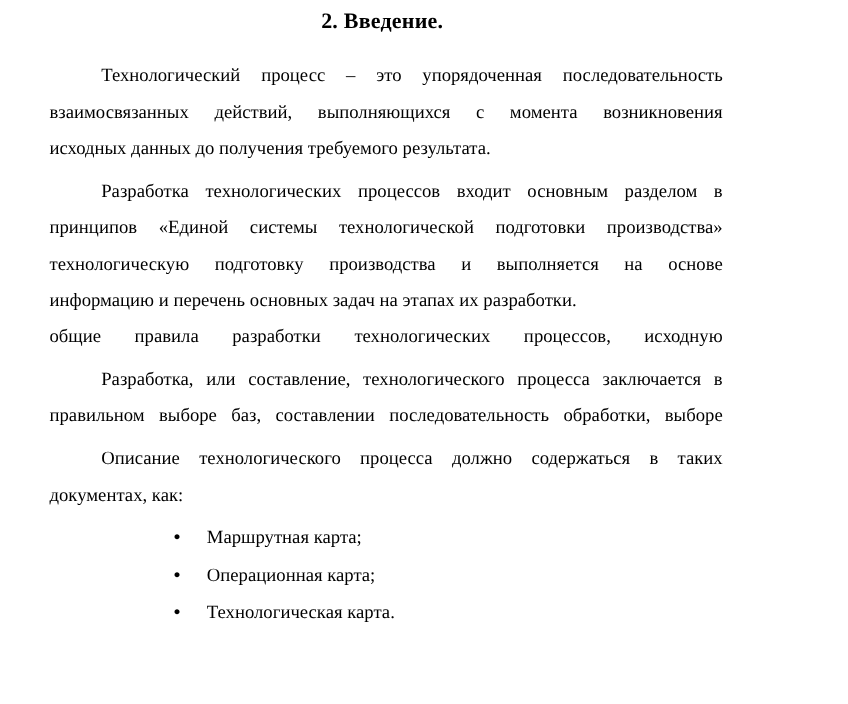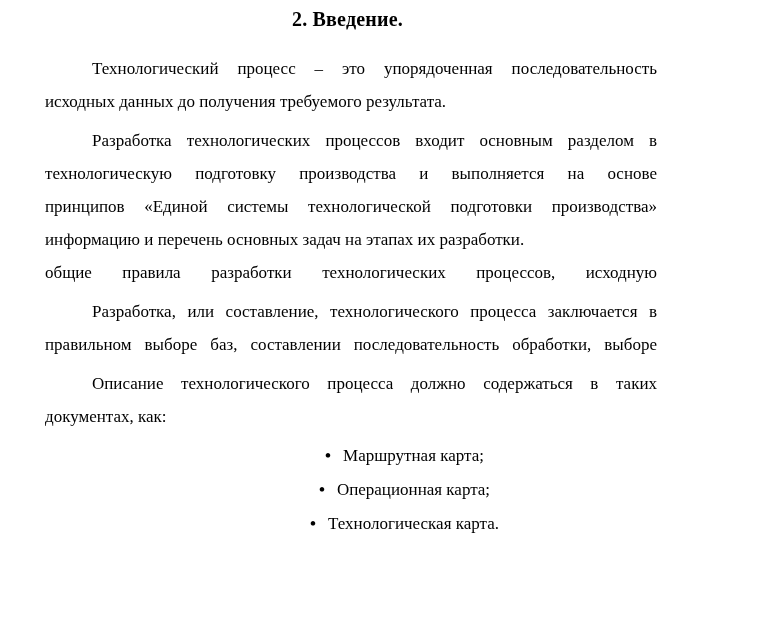--- a/index.html
+++ b/index.html
@@ -43,46 +43,48 @@
   .line.last {
     text-align-last: left; 
   }
   ul.doc-list {
     list-style: none;
     margin: 6px 0 0 0;
     padding: 0 0 0 95px;
   }
   ul.doc-list li {
     line-height: 34px;
-    text-align: center;
+    text-align: left;
+    margin-left: 18px;
   }
   .bullet {
     display: inline-block;
     width: 30px;
     font-weight: bold;
   }
 </style>
 </head>
 <body>
 
 <div class="page">
 
   <div class="title">2. Введение.</div>
 
   <div class="content">
 
     <div class="para">
       <div class="line first">Технологический процесс – это упорядоченная последовательность</div>
+      <div class="line">взаимосвязанных действий, выполняющихся с момента возникновения</div>
       <div class="line last">исходных данных до получения требуемого результата.</div>
     </div>
 
     <div class="para">
       <div class="line first">Разработка технологических процессов входит основным разделом в</div>
+      <div class="line">принципов «Единой системы технологической подготовки производства»</div>
       <div class="line">технологическую подготовку производства и выполняется на основе</div>
-      <div class="line">принципов «Единой системы технологической подготовки производства»</div>
       <div class="line last">информацию и перечень основных задач на этапах их разработки.</div>
       <div class="line">общие правила разработки технологических процессов, исходную</div>
     </div>
 
     <div class="para">
       <div class="line first">Разработка, или составление, технологического процесса заключается в</div>
       <div class="line">правильном выборе баз, составлении последовательность обработки, выборе</div>
     </div>
 
     <div class="para">

